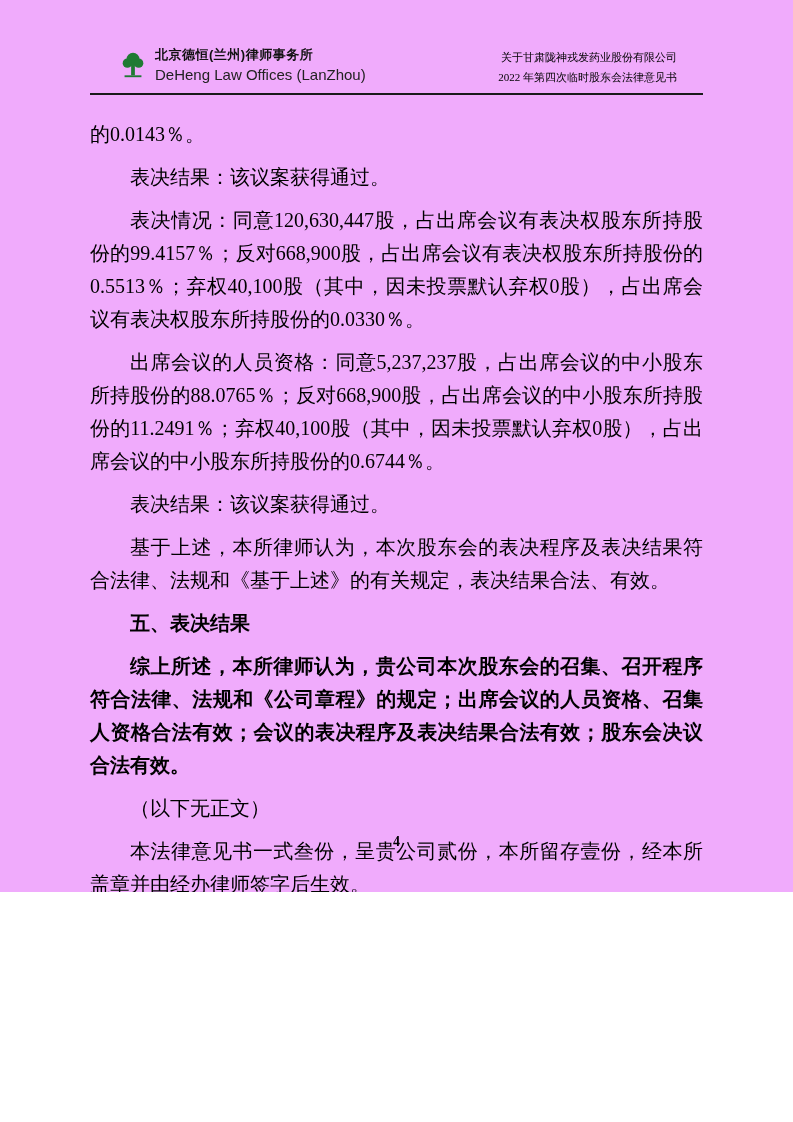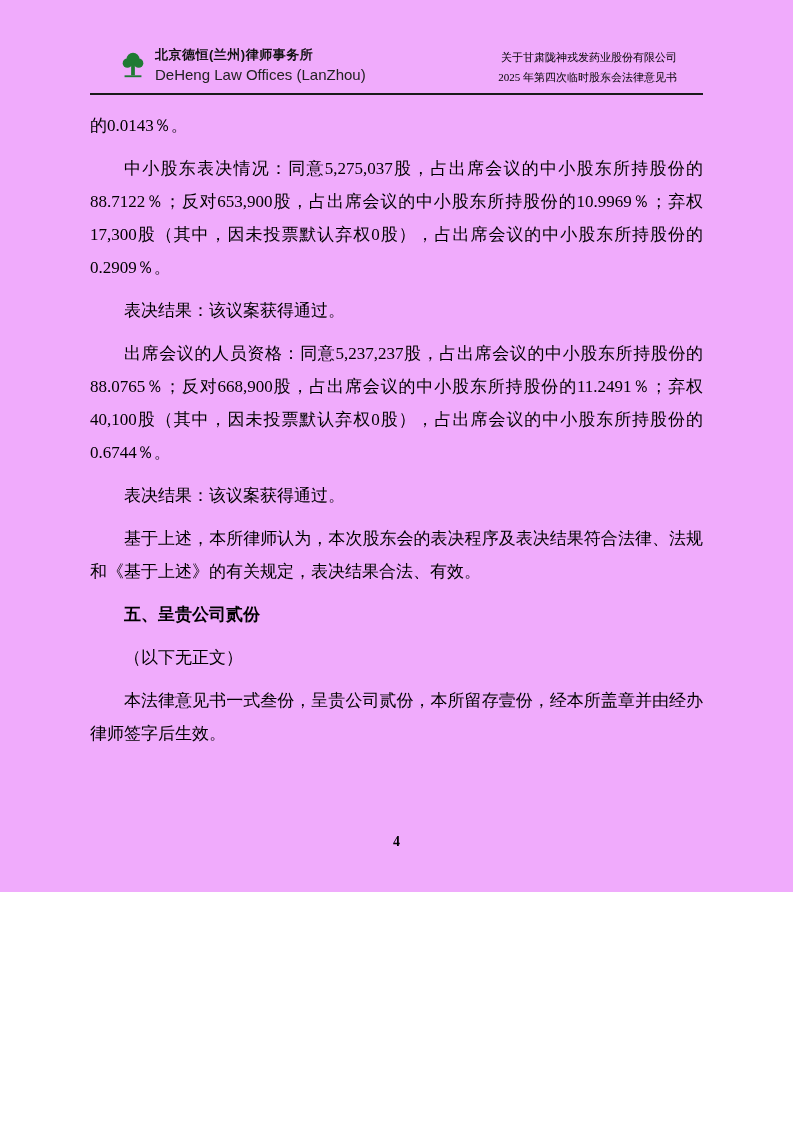--- a/index.html
+++ b/index.html
@@ -52,22 +52,22 @@
   }
   .header-right {
     text-align: right;
     font-size: 11px;
     line-height: 20px;
     padding-right: 26px;
     color: #000;
     white-space: nowrap;
   }
   .doc-body {
-    margin-top: 14px;
-    font-size: 17px;
+    margin-top: 23px;
+    font-size: 20px;
     line-height: 33px;
     text-align: justify;
   }
   .para { margin: 0 0 10px 0; }
   .para.indent { text-indent: 2em; }
   .para.bold { font-weight: bold; }
   .footer {
     position: absolute;
     bottom: 42px;
     left: 0;
@@ -95,32 +95,33 @@
           </g>
         </svg>
       </span>
       <div class="firm-names">
         <div class="firm-cn">北京德恒(兰州)律师事务所</div>
         <div class="firm-en">DeHeng Law Offices (LanZhou)</div>
       </div>
     </div>
     <div class="header-right">
       <div>关于甘肃陇神戎发药业股份有限公司</div>
-      <div>2025 年第四次临时股东会法律意见书</div>
+      <div>2022 年第四次临时股东会法律意见书</div>
     </div>
   </header>
 
   <main class="doc-body">
       <p class="para">的0.0143％。</p>
-      <p class="para indent">中小股东表决情况：同意5,275,037股，占出席会议的中小股东所持股份的88.7122％；反对653,900股，占出席会议的中小股东所持股份的10.9969％；弃权17,300股（其中，因未投票默认弃权0股），占出席会议的中小股东所持股份的0.2909％。</p>
       <p class="para indent">表决结果：该议案获得通过。</p>
+      <p class="para indent">表决情况：同意120,630,447股，占出席会议有表决权股东所持股份的99.4157％；反对668,900股，占出席会议有表决权股东所持股份的0.5513％；弃权40,100股（其中，因未投票默认弃权0股），占出席会议有表决权股东所持股份的0.0330％。</p>
       <p class="para indent">出席会议的人员资格：同意5,237,237股，占出席会议的中小股东所持股份的88.0765％；反对668,900股，占出席会议的中小股东所持股份的11.2491％；弃权40,100股（其中，因未投票默认弃权0股），占出席会议的中小股东所持股份的0.6744％。</p>
       <p class="para indent">表决结果：该议案获得通过。</p>
       <p class="para indent">基于上述，本所律师认为，本次股东会的表决程序及表决结果符合法律、法规和《基于上述》的有关规定，表决结果合法、有效。</p>
-      <p class="para indent bold">五、呈贵公司贰份</p>
+      <p class="para indent bold">五、表决结果</p>
+      <p class="para indent bold">综上所述，本所律师认为，贵公司本次股东会的召集、召开程序符合法律、法规和《公司章程》的规定；出席会议的人员资格、召集人资格合法有效；会议的表决程序及表决结果合法有效；股东会决议合法有效。</p>
       <p class="para indent">（以下无正文）</p>
       <p class="para indent">本法律意见书一式叁份，呈贵公司贰份，本所留存壹份，经本所盖章并由经办律师签字后生效。</p>
     </main>
 
   <footer class="footer">
     <span>4</span>
   </footer>
 
 </div>
 

